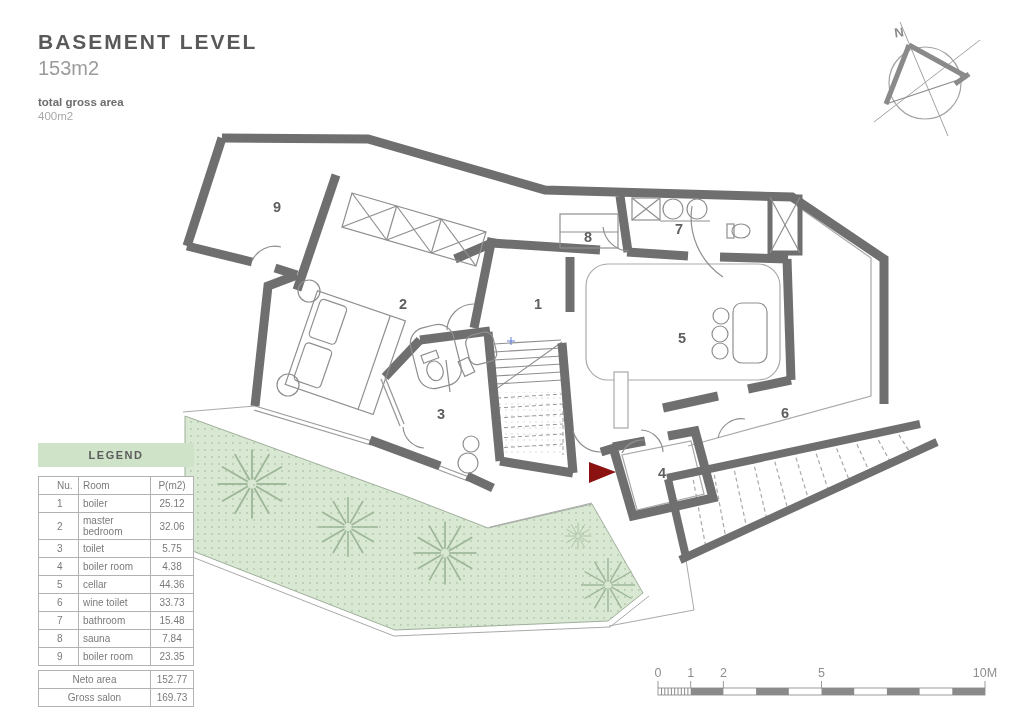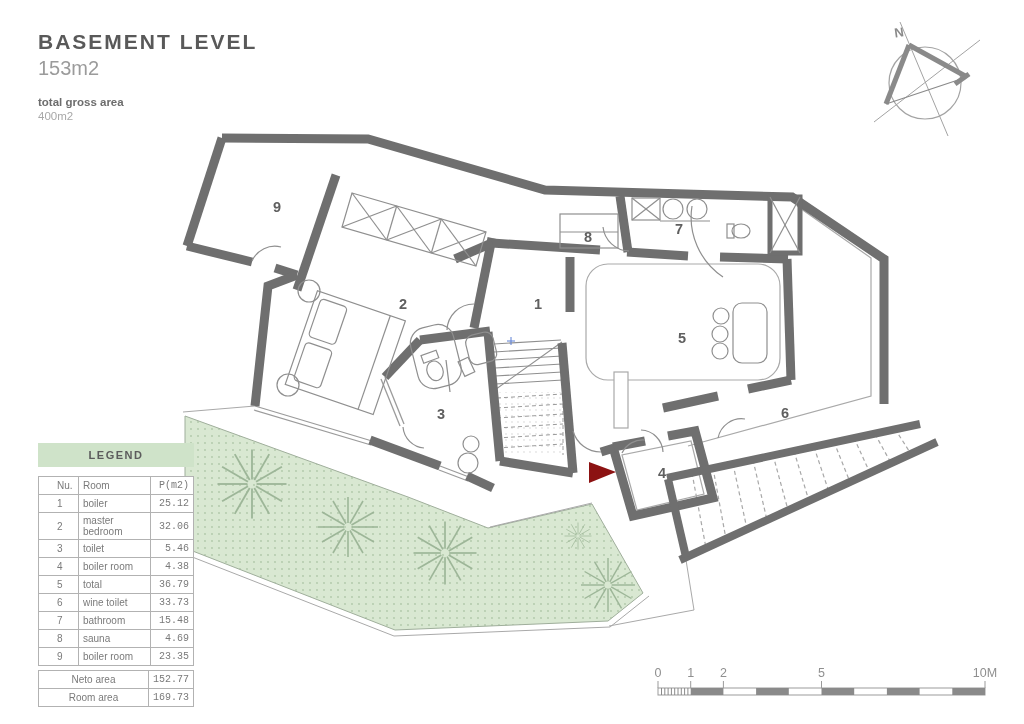--- a/index.html
+++ b/index.html
@@ -14,21 +14,21 @@
   .gross-label{font-size:11.5px;font-weight:700;color:#6d6d6d;}
   .gross-value{font-size:11.5px;color:#a8a8a8;margin-top:2px;}
 
   
   .legend{position:absolute;left:38px;top:443px;width:156px;z-index:3;font-size:10px;color:#7a7a7a;}
   .legend-header{background:#cfe3c9;color:#5c5c5c;font-weight:700;text-align:center;
                  letter-spacing:1.5px;padding:6px 0;font-size:11px;}
   .legend table{border-collapse:collapse;width:100%;margin-top:9px;background:#fff;}
   .legend td{border:1px solid #b2b2b2;padding:2px 4px;height:13px;}
   .legend td.nu{width:17px;text-align:left;padding-left:18px;}
-  .legend td.pv{width:34px;text-align:right;font-family:Liberation Mono, monospace;}
+  .legend td.pv{width:34px;text-align:center;}
   .legend td.tlabel{text-align:center;}
   .legend .totals{margin-top:4px;}
 </style>
 </head>
 <body>
 
 <div class="page">
 
   <svg class="plan-svg" width="1024" height="724" viewBox="0 0 1024 724">
     <defs>
@@ -327,61 +327,61 @@
           <td class="pv">25.12</td>
         </tr>
         <tr>
           <td class="nu">2</td>
           <td>master bedroom</td>
           <td class="pv">32.06</td>
         </tr>
         <tr>
           <td class="nu">3</td>
           <td>toilet</td>
-          <td class="pv">5.46</td>
+          <td class="pv">5.75</td>
         </tr>
         <tr>
           <td class="nu">4</td>
           <td>boiler room</td>
           <td class="pv">4.38</td>
         </tr>
         <tr>
           <td class="nu">5</td>
-          <td>total</td>
-          <td class="pv">36.79</td>
+          <td>cellar</td>
+          <td class="pv">44.36</td>
         </tr>
         <tr>
           <td class="nu">6</td>
           <td>wine toilet</td>
           <td class="pv">33.73</td>
         </tr>
         <tr>
           <td class="nu">7</td>
           <td>bathroom</td>
           <td class="pv">15.48</td>
         </tr>
         <tr>
           <td class="nu">8</td>
           <td>sauna</td>
-          <td class="pv">4.69</td>
+          <td class="pv">7.84</td>
         </tr>
         <tr>
           <td class="nu">9</td>
           <td>boiler room</td>
           <td class="pv">23.35</td>
         </tr>
       </tbody>
     </table>
     <table class="totals">
       <tbody>
         <tr>
           <td class="tlabel">Neto area</td>
           <td class="pv">152.77</td>
         </tr>
         <tr>
-          <td class="tlabel">Room area</td>
+          <td class="tlabel">Gross salon</td>
           <td class="pv">169.73</td>
         </tr>
       </tbody>
     </table>
   </div>
 
 </div>
 
 </body></html>

